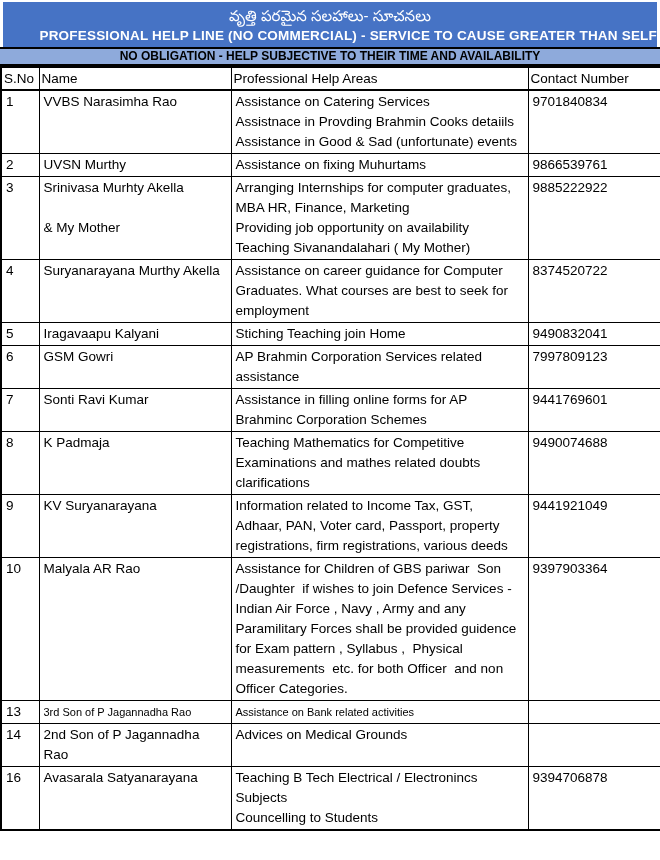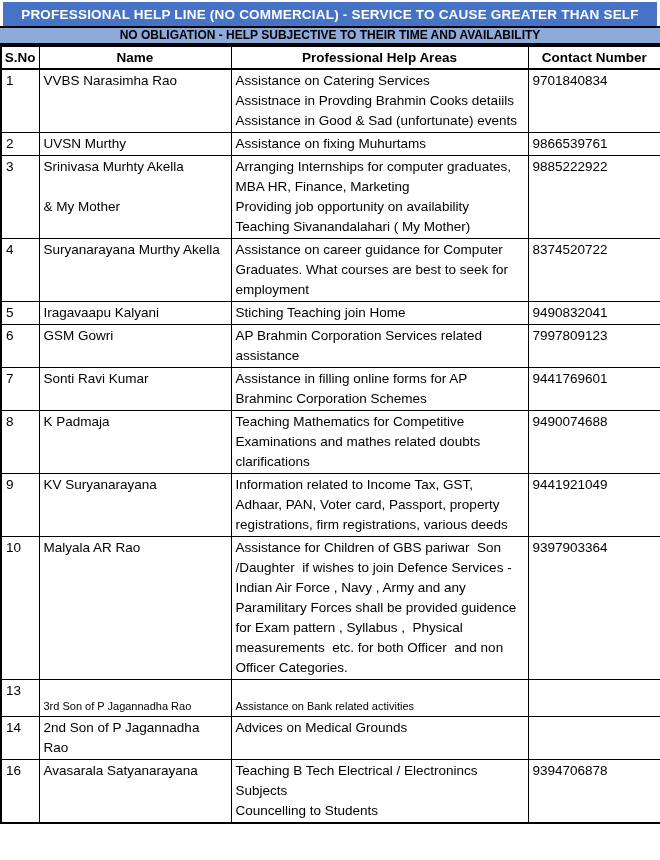--- a/index.html
+++ b/index.html
@@ -21,75 +21,77 @@
   }
   .title-telugu {
     font-size: 15px;
     line-height: 21px;
   }
   .title-english {
     font-size: 13.5px;
     font-weight: bold;
     line-height: 19px;
     letter-spacing: 0.2px;
+    text-align: right;
   }
   .band-light {
     background: #8EAADB;
     border-top: 2px solid #000;
     border-bottom: 2px solid #000;
     text-align: center;
     font-weight: bold;
     font-size: 12px;
     line-height: 13px;
     padding: 1px 0;
     color: #000;
   }
   table.help-table {
     width: 660px;
     table-layout: fixed;
     border-collapse: collapse;
     border: 2px solid #000;
   }
   .help-table th {
-    font-weight: bold;
+    font-weight: normal;
     font-size: 13.5px;
-    text-align: center;
+    text-align: left;
     height: 21px;
     border: 1px solid #000;
     border-bottom: 2px solid #000;
     padding: 0 2px;
   }
   .help-table td {
     border: 1px solid #000;
     vertical-align: top;
     padding: 1px 3px 1px 4px;
     font-size: 13.5px;
     line-height: 20px;
     white-space: pre-wrap;
     word-wrap: break-word;
     overflow: hidden;
   }
   .help-table td.sno { padding-left: 4px; }
   .help-table tr.small td.name,
   .help-table tr.small td.areas {
     font-size: 11px;
     line-height: 17px;
-    padding-top: 18px;
+    padding-top: 3px;
   }
   .col-sno { width: 38px; }
   .col-name { width: 192px; }
   .col-areas { width: 297px; }
   .col-contact { width: 133px; }
 </style>
 </head>
 <body>
 
 <div class="sheet">
 
   <div class="band-dark">
+    <div class="title-telugu">వృత్తి పరమైన సలహాలు- సూచనలు</div>
     <div class="title-english">PROFESSIONAL HELP LINE (NO COMMERCIAL)  - SERVICE TO CAUSE GREATER THAN SELF</div>
   </div>
 
   <div class="band-light">NO OBLIGATION - HELP SUBJECTIVE TO THEIR TIME AND AVAILABILITY</div>
 
   <table class="help-table">
     <colgroup>
       <col class="col-sno">
       <col class="col-name">
       <col class="col-areas">

